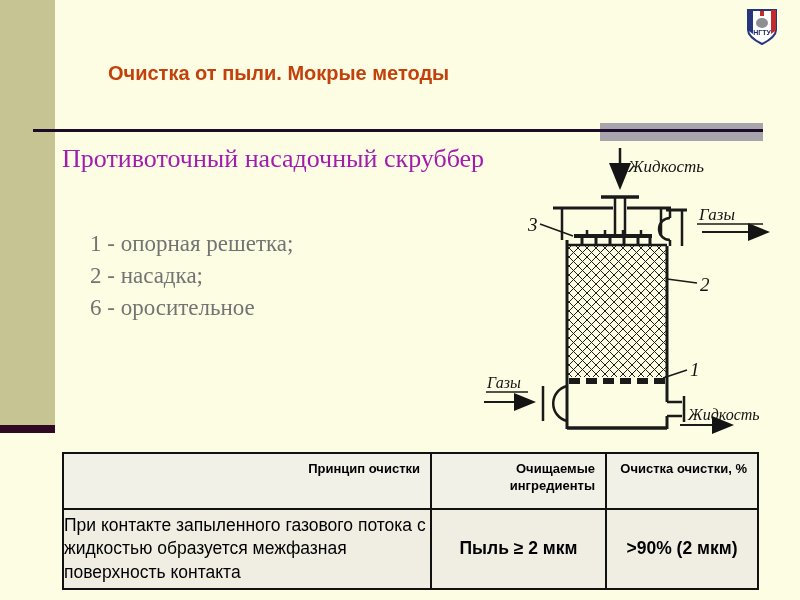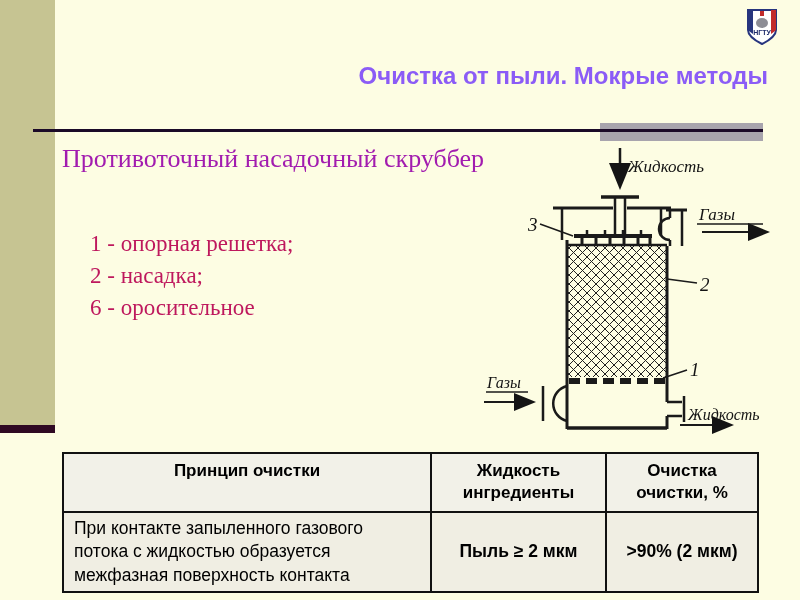--- a/index.html
+++ b/index.html
@@ -5,41 +5,41 @@
   html,body{margin:0;padding:0;}
   body{width:800px;height:600px;overflow:hidden;font-family:"Liberation Sans",sans-serif;}
   .slide{position:relative;width:800px;height:600px;background:#FDFDE3;}
 
   .sidebar{position:absolute;left:0;top:0;width:55px;height:425px;background:#C6C492;}
   .sidebar-accent{position:absolute;left:0;top:425px;width:55px;height:8px;background:#2F0923;}
 
   .logo{position:absolute;left:746px;top:8px;width:32px;height:38px;}
 
   .title{position:absolute;left:108px;top:62px;width:660px;
-         font-size:24px;font-weight:bold;color:#8b5cf6;letter-spacing:0px;text-align:right;}
+         font-size:20px;font-weight:bold;color:#c2410c;letter-spacing:0px;}
   .gray-bar{position:absolute;left:600px;top:123px;width:163px;height:18px;background:#A8A4AD;}
   .title-rule{position:absolute;left:33px;top:129px;width:730px;height:3px;background:#1B0A28;}
 
   .subtitle{position:absolute;left:62px;top:144px;width:520px;
             font-family:"Liberation Serif",serif;font-size:26px;color:#a21caf;}
 
   .legend{position:absolute;left:90px;top:228px;width:330px;
-          font-family:"Liberation Serif",serif;font-size:23px;line-height:32px;color:#be185d;}
+          font-family:"Liberation Serif",serif;font-size:23px;line-height:32px;color:#737373;}
   .legend .indent{padding-left:33px;}
 
   .diagram{position:absolute;left:470px;top:140px;width:322px;height:302px;}
 
   table.info{position:absolute;left:62px;top:452px;border-collapse:collapse;
              table-layout:fixed;width:695px;background:#F0EEE3;}
   table.info th,table.info td{border:2px solid #111;}
-  table.info th{background:#F2F1E8;text-align:center;vertical-align:top;
-                font-size:17px;font-weight:bold;color:#000;padding:6px 10px;height:56px;
+  table.info th{background:#F2F1E8;text-align:right;vertical-align:top;
+                font-size:13px;font-weight:bold;color:#000;padding:6px 10px;height:56px;
                 line-height:1.32;box-sizing:border-box;}
   table.info td{font-size:17.5px;color:#000;height:75px;box-sizing:border-box;
-                padding:4px 10px;line-height:1.34;}
+                padding:4px 0;line-height:1.34;}
   td.center{text-align:center;vertical-align:middle;font-weight:bold;}
 </style>
 </head>
 <body>
 
 <div class="slide">
 
   <div class="sidebar"></div>
   <div class="sidebar-accent"></div>
 
@@ -147,21 +147,21 @@
 
   <table class="info">
     <colgroup>
         <col style="width:368px">
         <col style="width:175px">
         <col style="width:152px">
       </colgroup>
     <thead>
       <tr>
         <th>Принцип очистки</th>
-        <th>Жидкость ингредиенты</th>
+        <th>Очищаемые ингредиенты</th>
         <th>Очистка очистки, %</th>
       </tr>
     </thead>
     <tbody>
       <tr>
         <td>При контакте запыленного газового потока с жидкостью образуется межфазная поверхность контакта</td>
         <td class="center">Пыль ≥ 2 мкм</td>
         <td class="center">&gt;90% (2 мкм)</td>
       </tr>
     </tbody>

